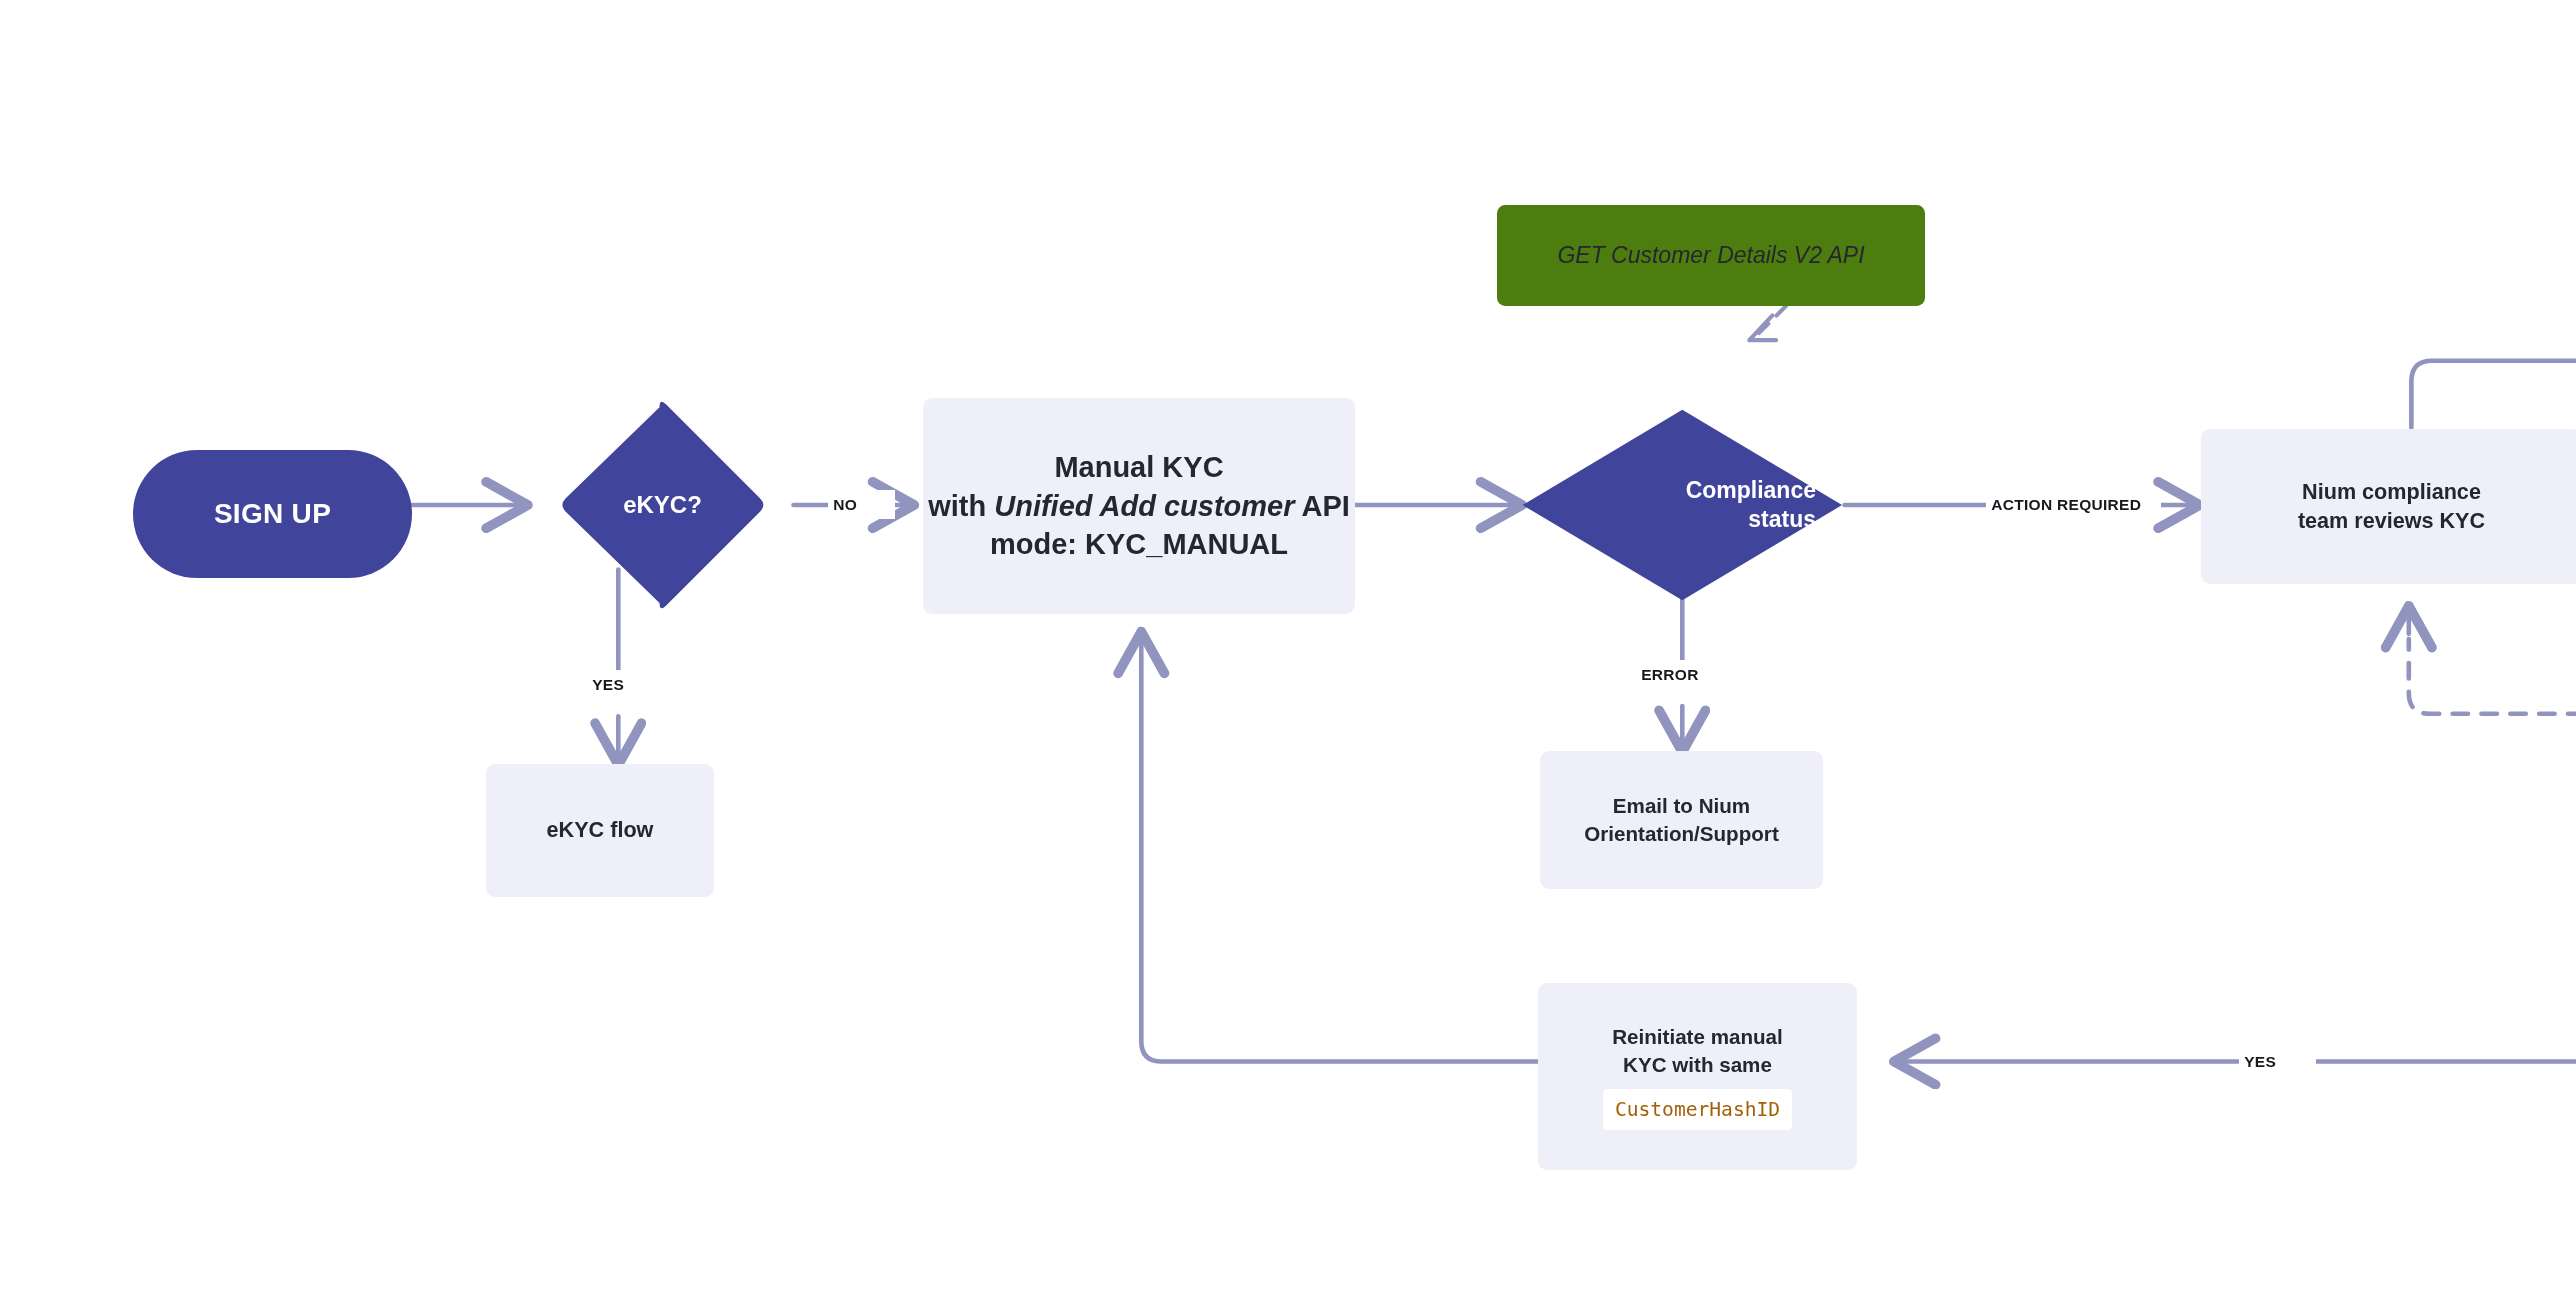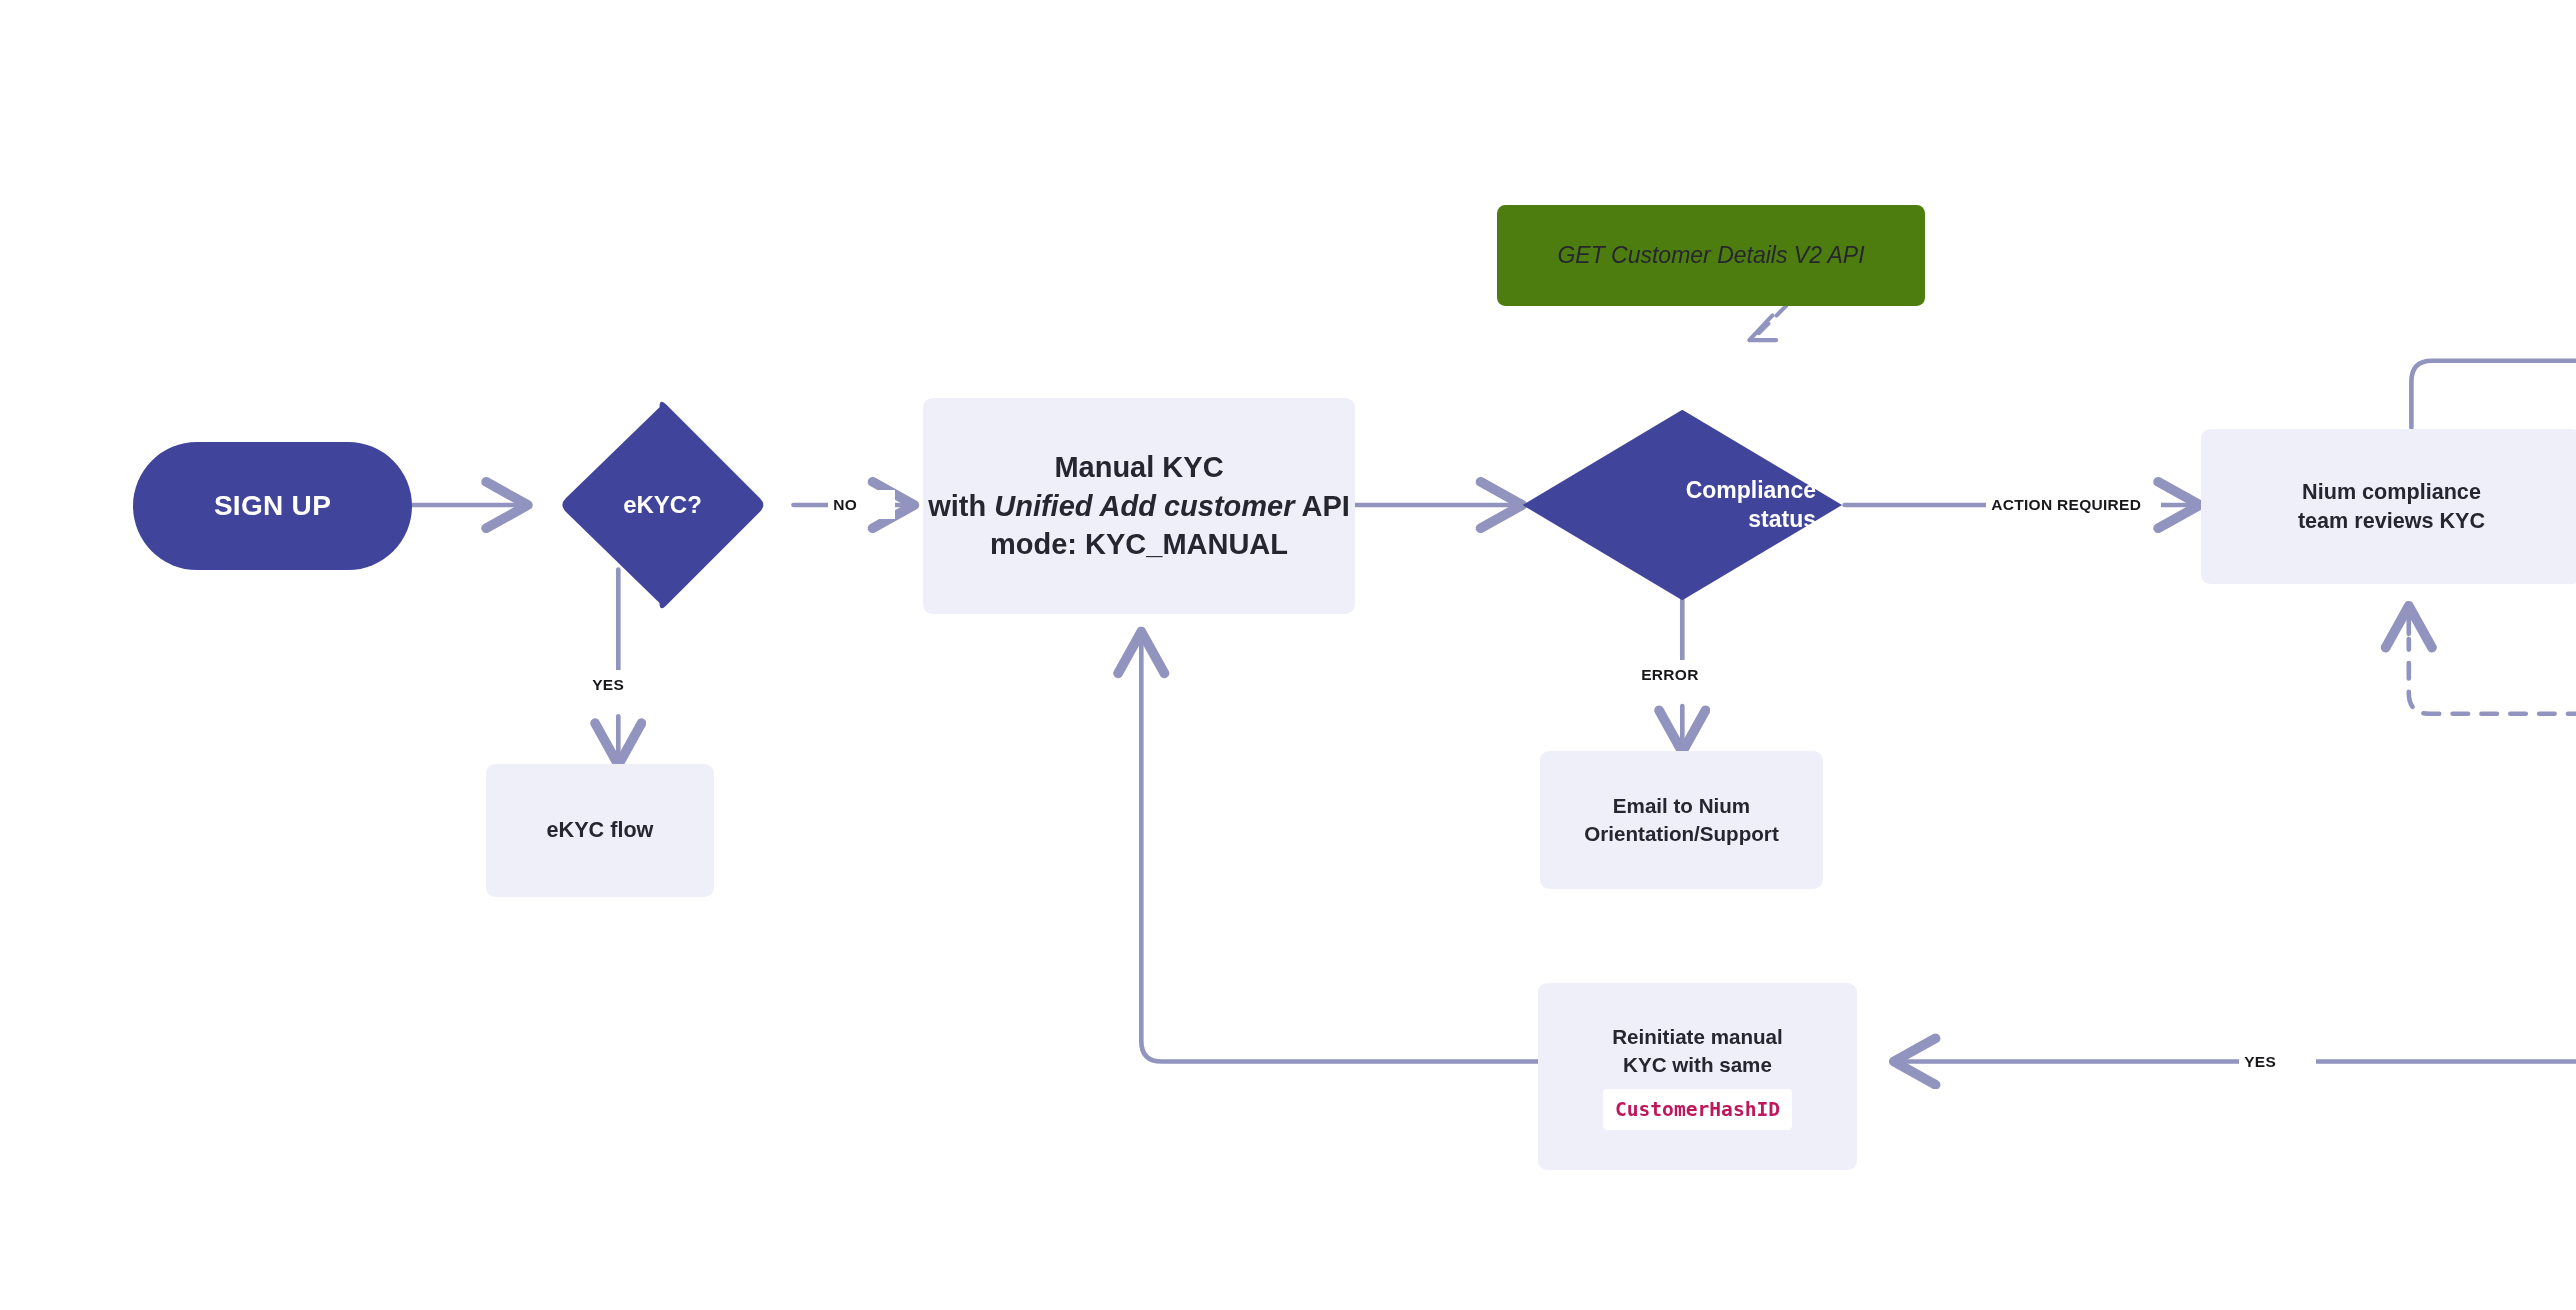--- a/index.html
+++ b/index.html
@@ -2,21 +2,21 @@
 <html style="font-size:8.2px"><head>
 <meta charset="utf-8">
 <style>
   html,body{margin:0;padding:0;background:#ffffff;}
   body{width:4054px;height:1311px;font-family:"Liberation Sans",sans-serif;overflow:hidden;}
   #canvas{position:relative;width:4054px;height:1311px;background:#ffffff;}
   svg.layer{position:absolute;left:0;top:0;width:4054px;height:1311px;}
   .terminator{
     position:absolute;background:#41449B;border-radius:5151px;
     display:flex;align-items:center;justify-content:center;
-    color:#ffffff;font-weight:bold;letter-spacing:0.3px;
+    color:#ffffff;font-weight:bold;letter-spacing:0.3px;margin-top:8px;
   }
   .diamond-text{
     position:absolute;display:flex;align-items:center;justify-content:center;
     text-align:center;color:#ffffff;font-weight:bold;line-height:1.25;
   }
   .procbox{
     position:absolute;background:#EFEFFA;border-radius:9.3px;
     display:flex;flex-direction:column;align-items:center;justify-content:center;
     text-align:center;color:#26262E;font-weight:bold;line-height:1.34;
   }
@@ -25,22 +25,22 @@
     display:flex;align-items:center;justify-content:center;
     text-align:center;color:#26262E;font-style:italic;font-weight:normal;
   }
   .edgelabel{
     position:absolute;display:flex;align-items:center;justify-content:flex-start;
     color:#18181B;font-weight:bold;letter-spacing:0.3px;white-space:nowrap;
     background:#ffffff;padding:0 5.2px;
   }
   .code-chip{
     background:#ffffff;border-radius:4.6px;
-    font-family:"DejaVu Sans Mono",monospace;font-weight:bold;
-    color:#be185d;display:inline-block;
+    font-family:"DejaVu Sans Mono",monospace;font-weight:normal;
+    color:#a16207;display:inline-block;
   }
   .ital{font-style:italic;font-weight:bold;}
 </style>
 </head>
 <body>
 
 <div id="canvas">
 
   <svg class="layer" viewBox="0 0 7868 2544">
     <defs>

